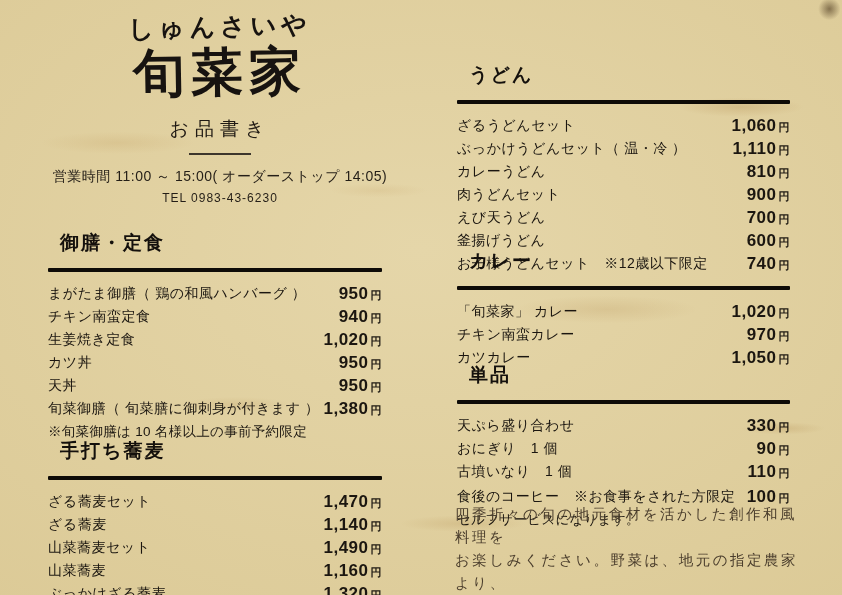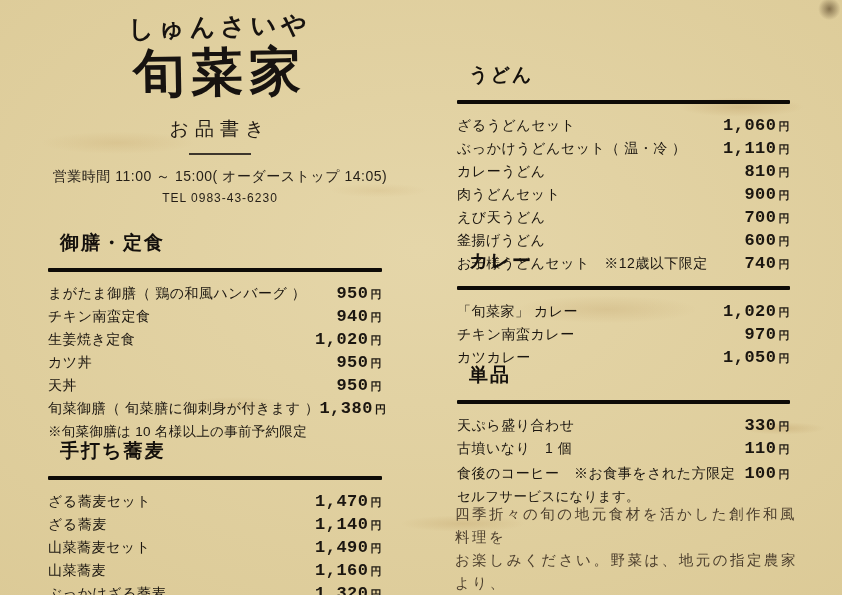--- a/index.html
+++ b/index.html
@@ -45,21 +45,21 @@
   .menu-section{position:absolute;}
   .sec-heading{
     margin:12px;font-size:19px;font-weight:bold;letter-spacing:2px;color:#14100c;
   }
   .rule{height:4px;background:#0e0b07;margin-top:7px;margin-bottom:11px;border-radius:1px;}
   .row{
     display:flex;align-items:flex-start;justify-content:space-between;
     font-size:14px;line-height:21px;letter-spacing:0.5px;color:#1b1610;
   }
   .nm{white-space:nowrap;}
-  .pr{white-space:nowrap;text-align:right;font-family:Liberation Mono, monospace;}
+  .pr{white-space:nowrap;text-align:right;}
   .pr .num{font-size:17px;font-weight:bold;letter-spacing:0.5px;}
   .pr .unit{font-size:11px;font-weight:bold;margin-left:2px;}
   .sec-note{font-size:13.5px;line-height:21px;letter-spacing:0.3px;color:#1b1610;}
   .sec-note.bold{font-weight:bold;}
   .coffee-block{margin-top:2px;}
   
   .footer-note{
     position:absolute;left:455px;top:503px;width:345px;
     font-family:"DejaVu Serif", serif;
     font-size:14.5px;line-height:23px;letter-spacing:2.5px;
@@ -187,20 +187,24 @@
   </section>
 
   <section class="menu-section" style="left:457px;top:350px;width:333px;">
     <h2 class="sec-heading">単品</h2>
     <div class="rule"></div>
     <div class="row">
       <span class="nm">天ぷら盛り合わせ</span>
       <span class="pr"><span class="num">330</span><span class="unit">円</span></span>
     </div>
     <div class="row">
+      <span class="nm">おにぎり　1 個</span>
+      <span class="pr"><span class="num">90</span><span class="unit">円</span></span>
+    </div>
+    <div class="row">
       <span class="nm">古墳いなり　1 個</span>
       <span class="pr"><span class="num">110</span><span class="unit">円</span></span>
     </div>
     <div class="coffee-block">
       <div class="row">
         <span class="nm">食後のコーヒー　※お食事をされた方限定</span>
         <span class="pr"><span class="num">100</span><span class="unit">円</span></span>
       </div>
       <div class="sec-note">セルフサービスになります。</div>
     </div>

